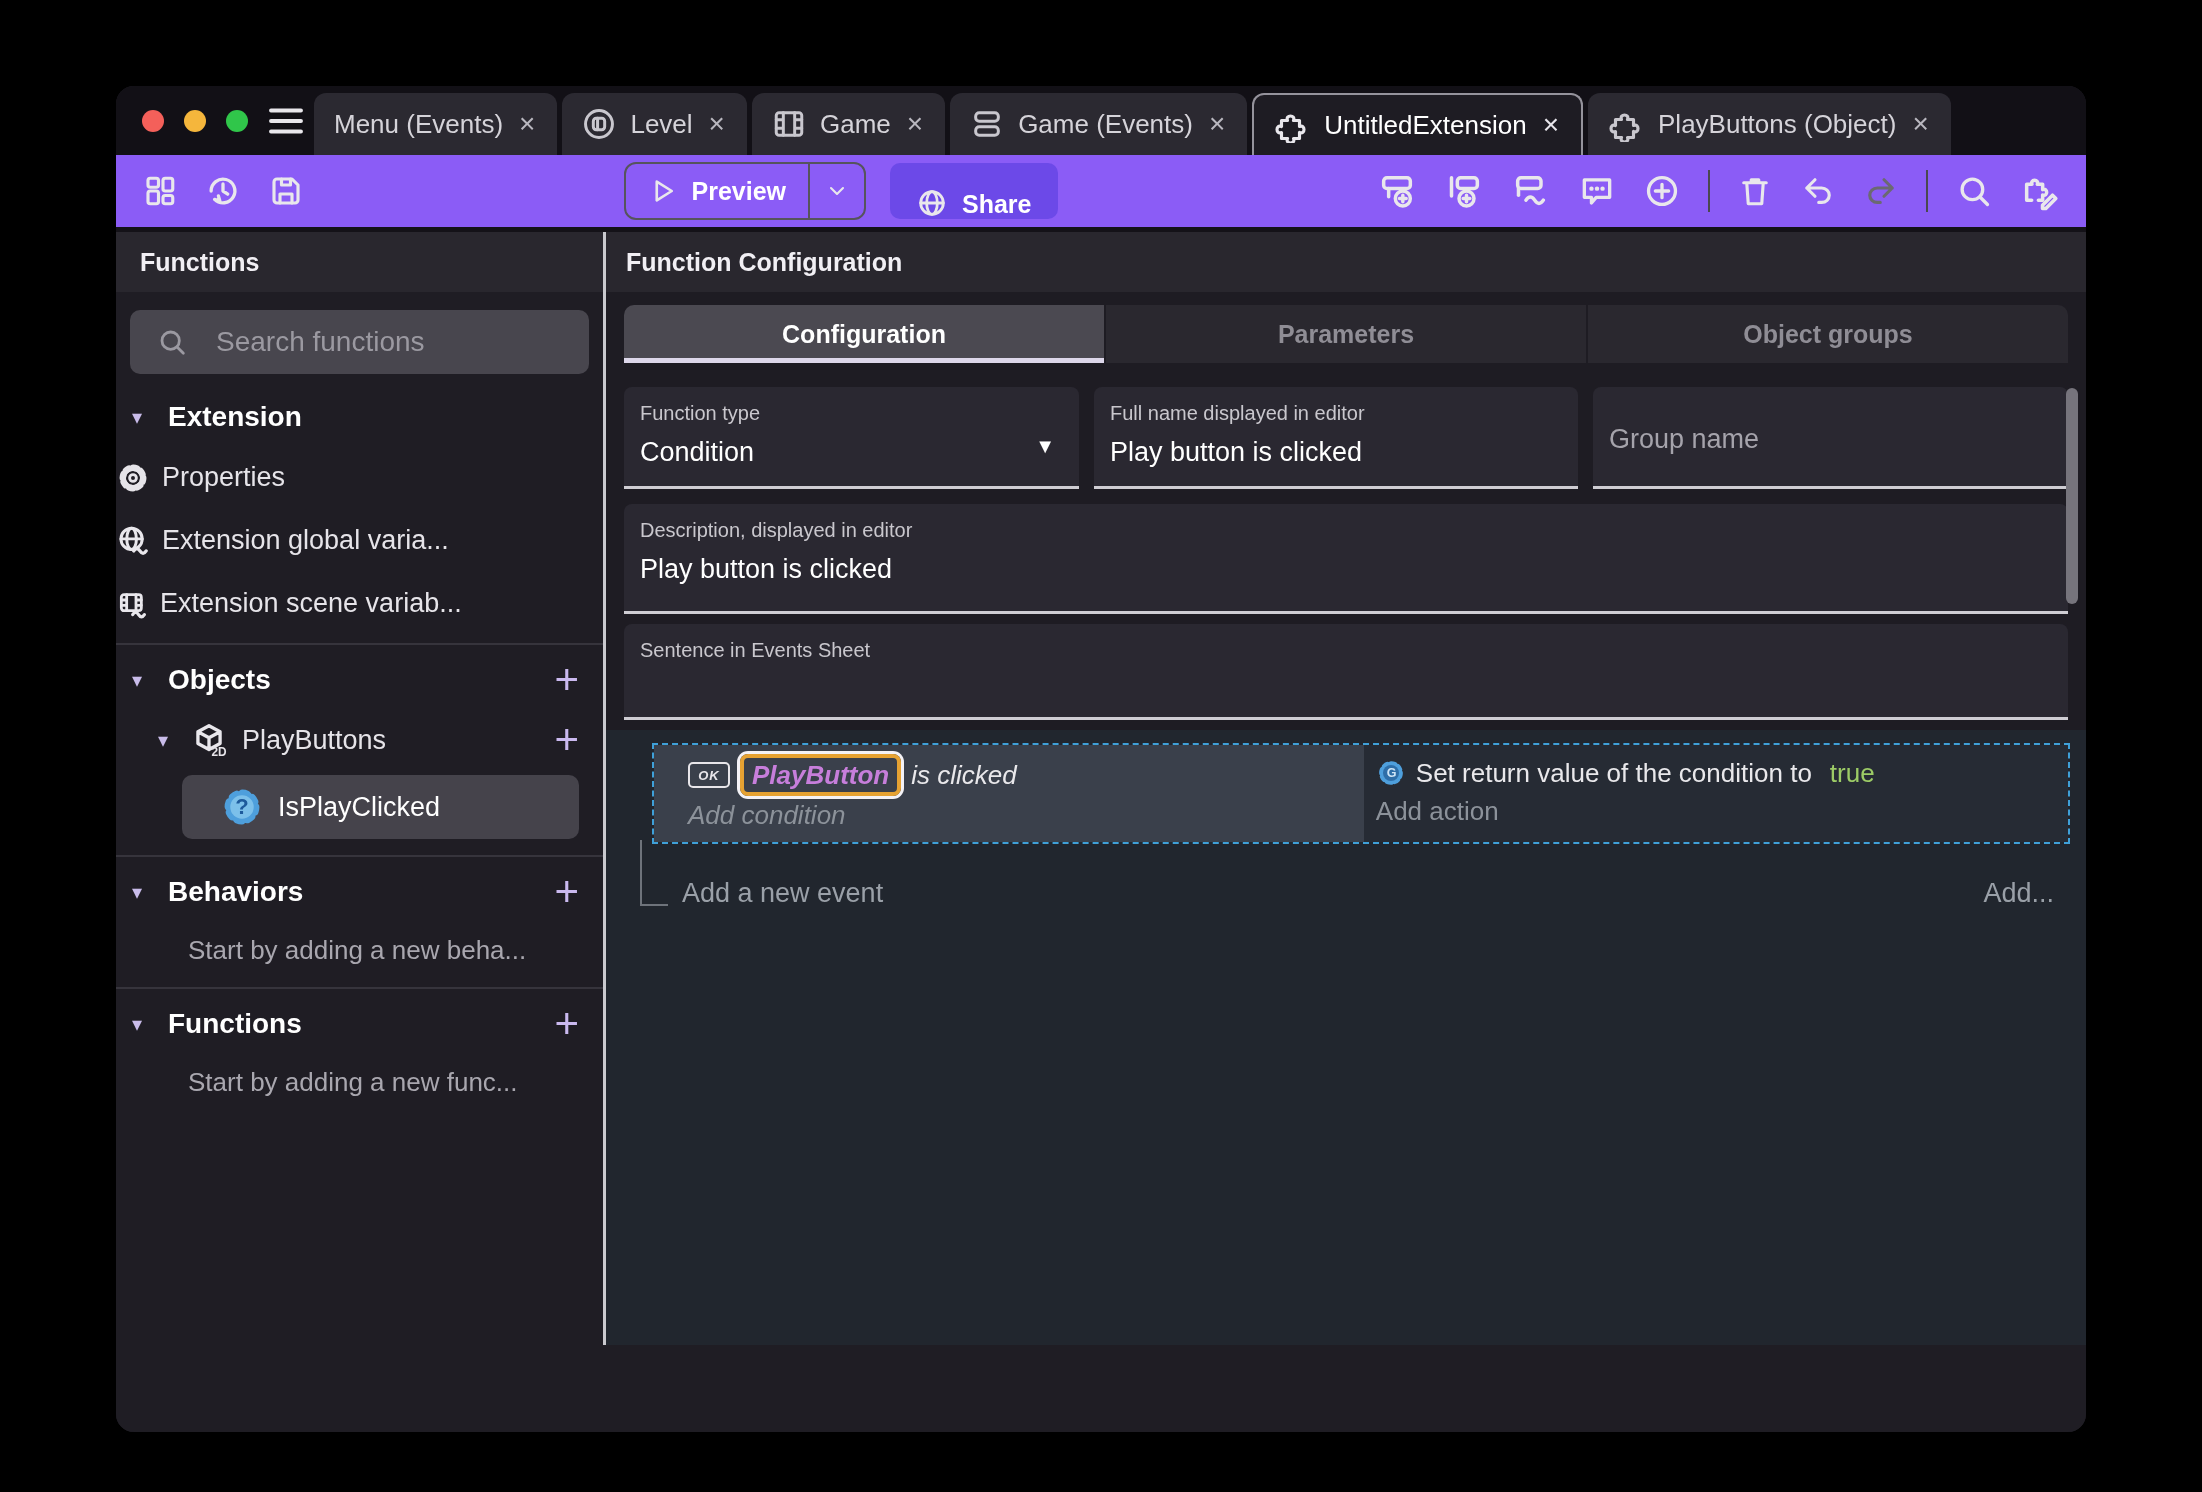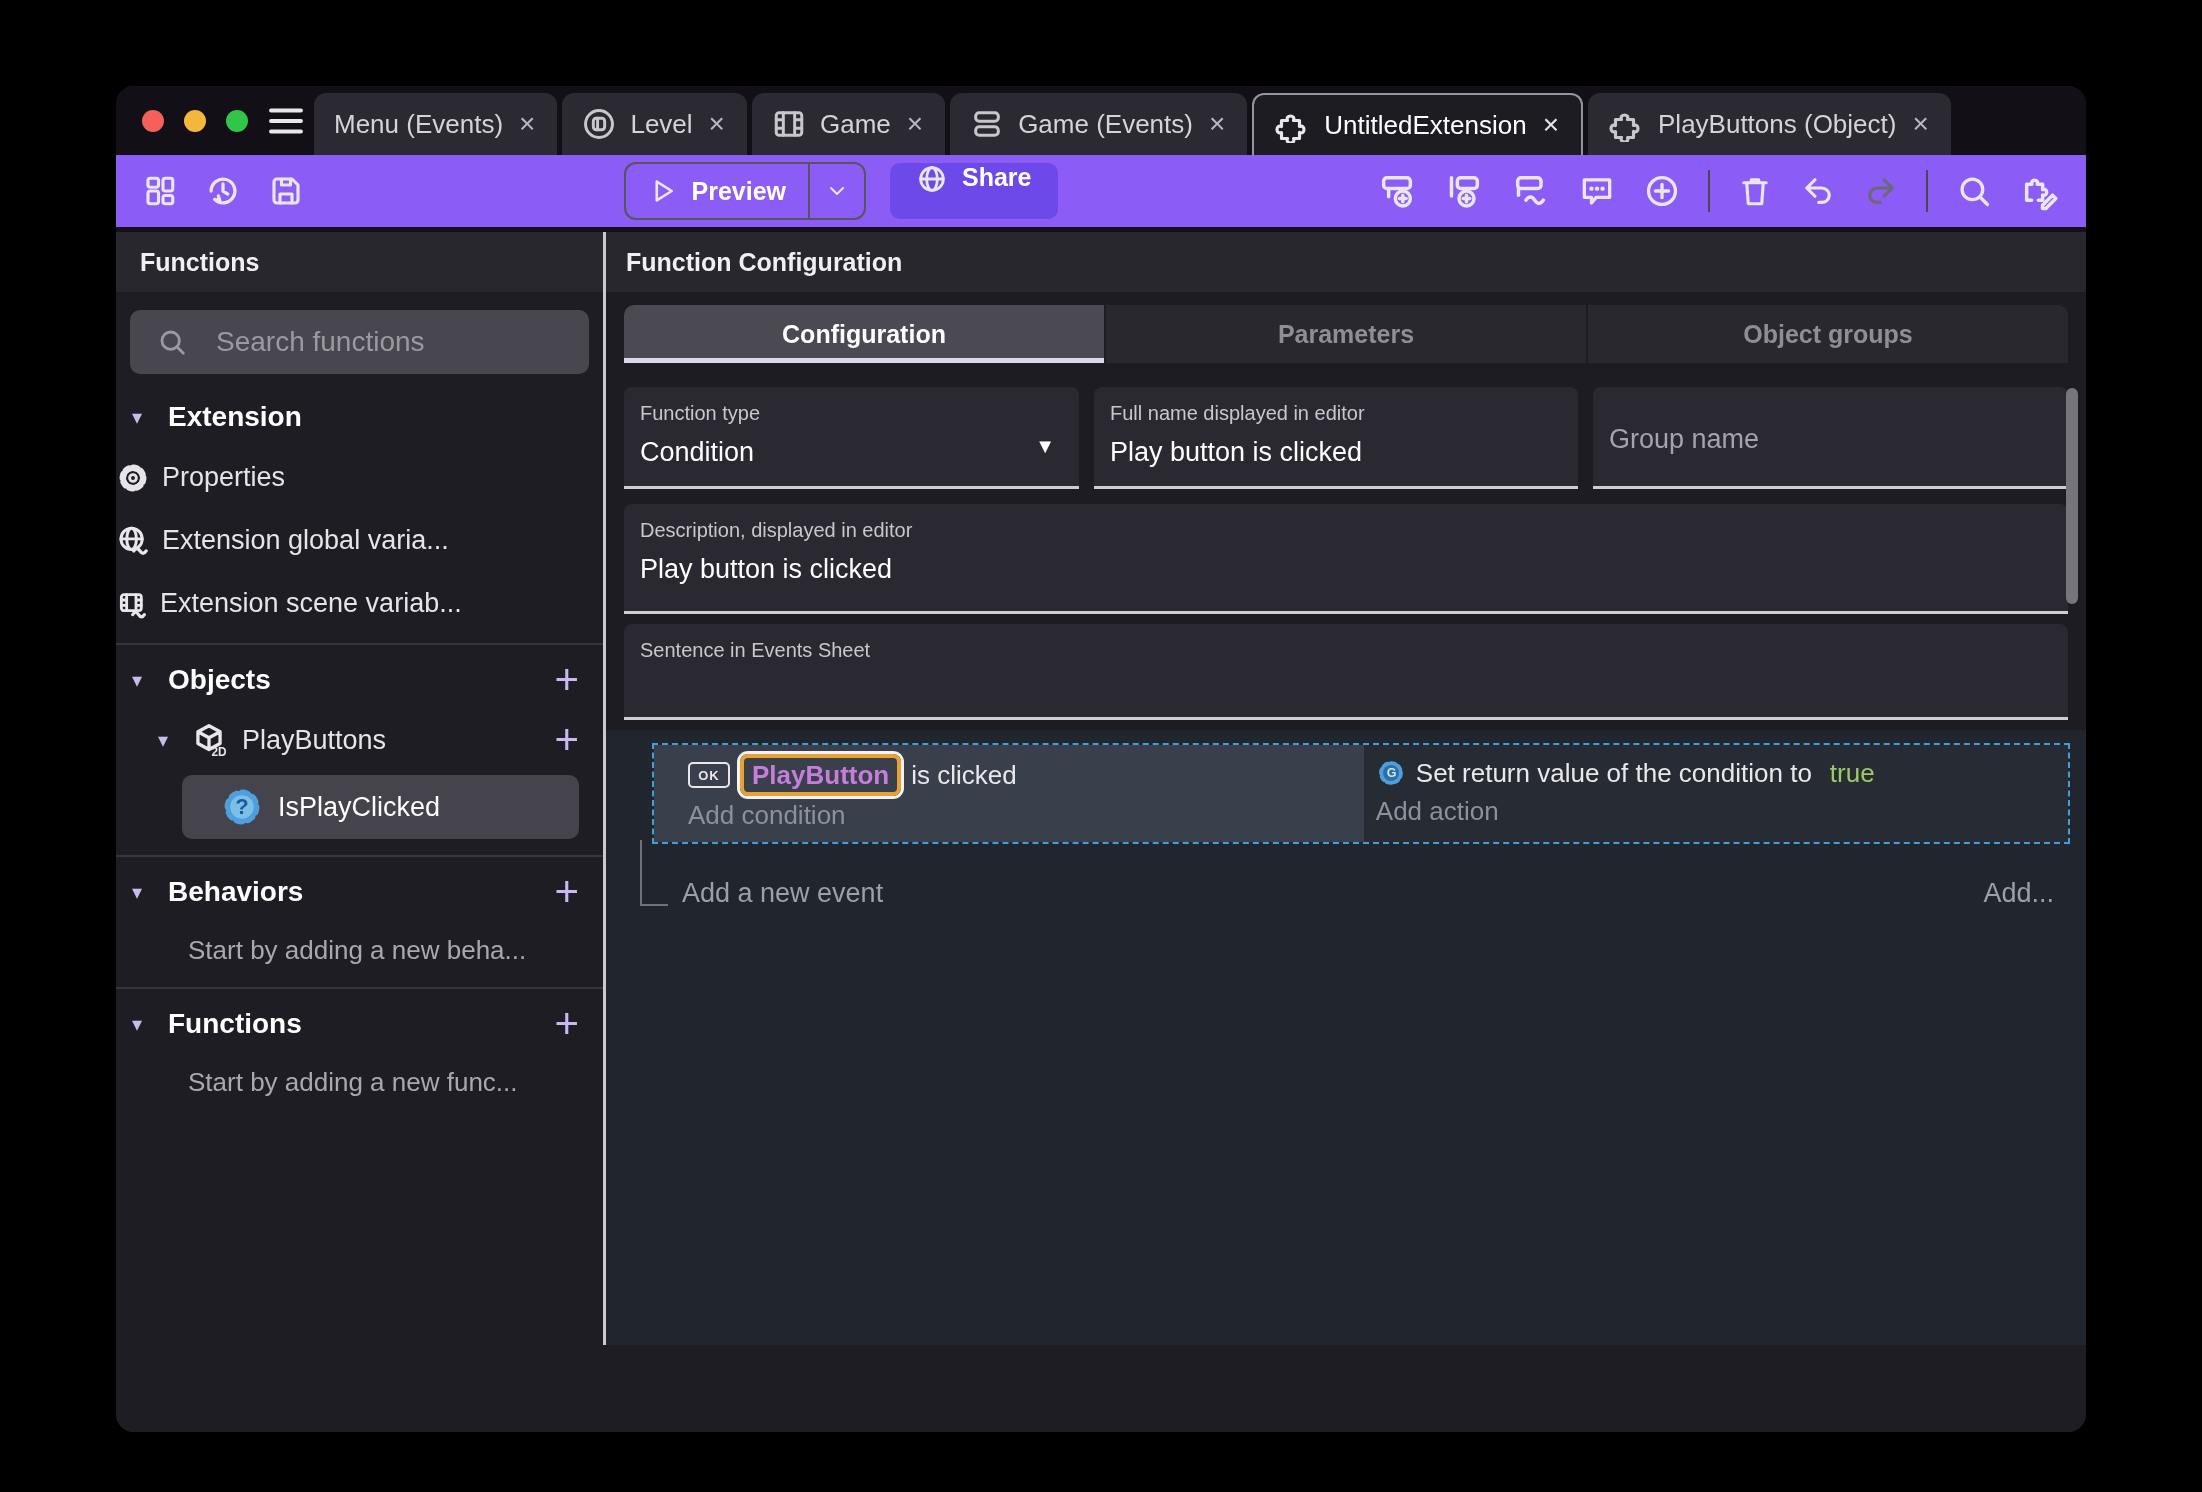--- a/index.html
+++ b/index.html
@@ -25,21 +25,21 @@
   
   .toolbar { height:72px; background:#8b5cf6; display:flex; align-items:center; padding:0 26px; flex:0 0 auto; }
   .tb-left { display:flex; align-items:center; gap:26px; }
   .icon-btn { display:inline-flex; align-items:center; justify-content:center; }
   .preview-btn { margin-left:auto; height:58px; border:2px solid #56545C; border-radius:12px;
                  display:flex; align-items:center; color:#FFF; }
   .preview-main { display:flex; align-items:center; gap:14px; padding:0 22px; height:100%; }
   .preview-main span { font-size:25px; font-weight:bold; }
   .preview-arrow { width:56px; height:100%; border-left:2px solid #56545C; display:flex; align-items:center; justify-content:center; }
   .share-btn { margin-left:24px; height:56px; padding:0 26px; background:#6C49E8; border-radius:10px;
-               display:flex; align-items:flex-start; gap:14px; color:#FFF; }
+               display:flex; align-items:flex-end; gap:14px; color:#FFF; }
   .share-btn span { font-size:25px; font-weight:bold; }
   .tb-right { margin-left:auto; display:flex; align-items:center; gap:27px; }
   .tb-sep { width:2px; height:42px; background:#4A484F; }
 
   
   .content { flex:0 0 1118px; display:flex; background:#c4b5fd; border-top:5px solid #141218; }
   .bottom-strip { flex:1; background:#1F1D24; }
 
   .p-header { height:60px; background:#29272E; display:flex; align-items:center;
               font-size:25px; color:#F1EFF4; font-weight:600; flex:0 0 auto; }
@@ -92,21 +92,21 @@
   .fld-type { width:455px; position:relative; height:102px; }
   .fld-type .dd-arrow { position:absolute; right:24px; top:48px; color:#FFF; font-size:20px; }
   .fld-name { flex:1.02; height:102px; }
   .fld-group { flex:1; height:102px; display:flex; align-items:center; }
   .f-placeholder { font-size:27px; color:#A5A3AB; }
   .fld-desc { margin-top:15px; height:110px; }
   .fld-sentence { margin-top:10px; height:96px; }
 
   .events { margin-top:10px; flex:1; background:#21262E; padding:13px 16px 0 14px; position:relative; }
   .event { margin-left:32px; border:2px dashed #3FA0D8; display:flex; }
-  .cond { width:50.2%; background:#3A404B; padding:9px 0 11px 34px; }
+  .cond { width:50.2%; background:#3A404B; padding:9px 0 11px 34px;font-style:italic; }
   .act  { flex:1; background:#262B34; padding:9px 8px 11px 12px; }
   .eline { display:flex; align-items:center; gap:10px; min-height:38px; font-size:26px; color:#E9E8EB; }
   .addmut { color:#8C929A; margin-top:4px; font-size:26px; }
   .ok-chip { display:inline-flex; align-items:center; justify-content:center; width:42px; height:26px;
              border:2px solid #E8E6EA; border-radius:5px; color:#E8E6EA;
              font-size:13px; font-weight:bold; letter-spacing:1px; }
   .obj-chip { display:inline-flex; padding:0 8px; border:4px solid #E6A232; border-radius:8px;
               box-shadow:0 0 0 3px #F4F2F6; color:#C77EDB; font-weight:bold; font-size:26px; line-height:34px; }
   .true-val { color:#9CCB66; margin-left:8px; }
   .addrow { position:relative; margin-top:34px; padding-left:62px; display:flex; align-items:center;

